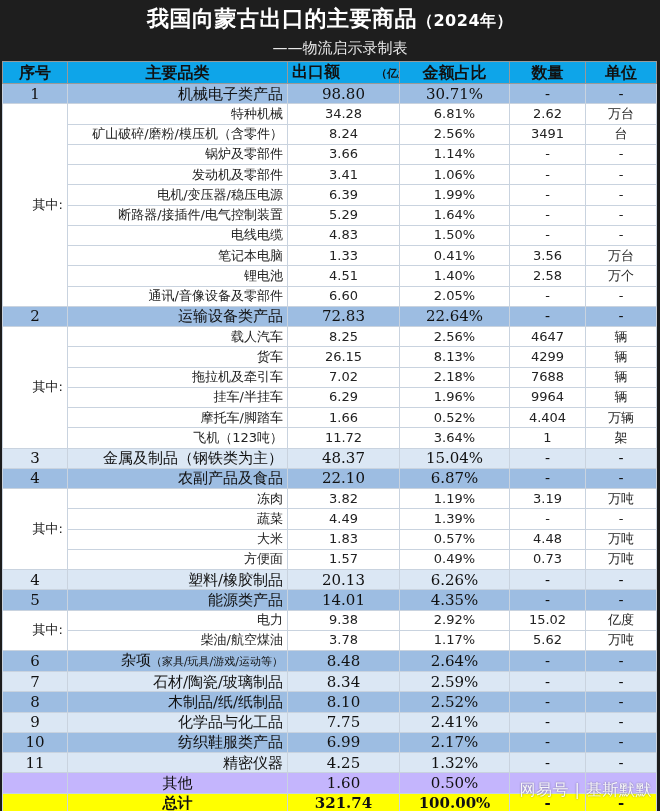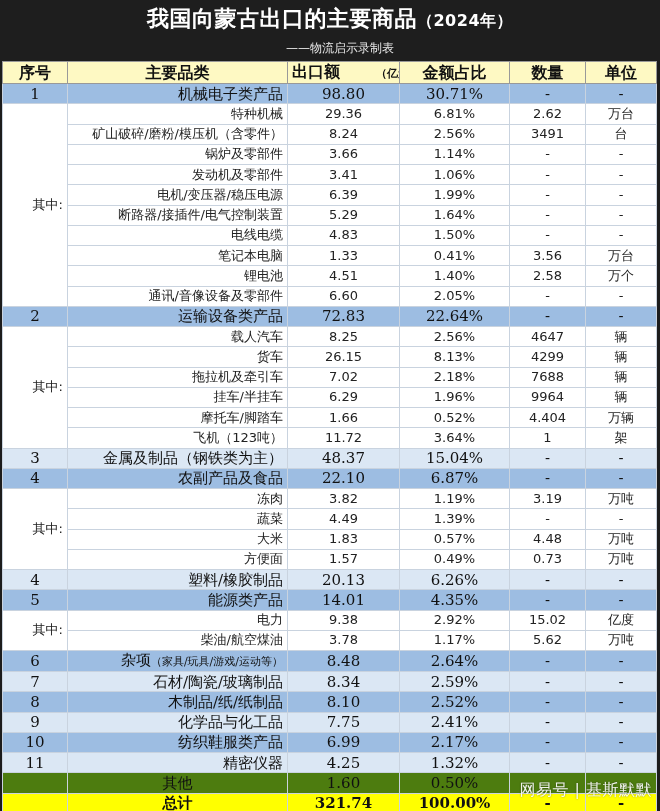--- a/index.html
+++ b/index.html
@@ -1,32 +1,32 @@
 <!DOCTYPE html>
 <html><head>
 <meta charset="utf-8">
 <style>
   * { box-sizing: border-box; margin: 0; padding: 0; }
   html, body { width: 660px; height: 811px; overflow: hidden; background: #1c1c1c; }
   body { font-family: "DejaVu Sans", "Liberation Sans", sans-serif; position: relative; }
   .header-block { position: absolute; left: 0; top: 0; width: 660px; height: 61px; background: #1e1e1e; }
   .title { position: absolute; left: 0; top: 3px; width: 660px; text-align: center; color: #fff; font-size: 22px; font-weight: bold; letter-spacing: 0.5px; line-height: 32px; }
   .title .year { font-size: 16px; }
-  .subtitle { position: absolute; left: 0; top: 37px; width: 660px; text-align: center; color: #e8e8e8; font-size: 12px; line-height: 22px; padding-left: 20px; }
+  .subtitle { position: absolute; left: 0; top: 37px; width: 660px; text-align: center; color: #e8e8e8; font-size: 15px; line-height: 22px; padding-left: 20px; }
   table { position: absolute; left: 2px; top: 61px; width: 654px; border-collapse: collapse; table-layout: fixed; }
   td, th { height: 20.25px; border: 1px solid #c9d3df; padding: 0 4px; font-size: 14px; line-height: 18px; color: #111; white-space: nowrap; overflow: hidden; }
-  th { background: #fef9c3; font-weight: bold; font-size: 16px; text-align: center; height: 22px; border-color: #999; }
+  th { background: #0ea5e9; font-weight: bold; font-size: 16px; text-align: center; height: 22px; border-color: #999; }
   th .small { font-size: 11px; font-weight: bold; margin-left: 36px; }
   col.c-idx { width: 65px; } col.c-name { width: 220px; } col.c-val { width: 112px; }
   col.c-pct { width: 110px; } col.c-qty { width: 76px; } col.c-unit { width: 71px; }
   tr.main td { font-family: "DejaVu Serif", "Liberation Serif", serif; font-size: 15px; }
   tr.main.dark td { background: #9dbde2; }
   tr.main.light td { background: #dbe7f4; }
   tr.sub td { background: #ffffff; font-size: 13px; color: #222; }
-  tr.other td { background: #4d7c0f; font-family: "DejaVu Serif", "Liberation Serif", serif; font-size: 15px; }
+  tr.other td { background: #c4b5fd; font-family: "DejaVu Serif", "Liberation Serif", serif; font-size: 15px; }
   tr.total td { background: #ffff00; font-family: "DejaVu Serif", "Liberation Serif", serif; font-size: 15px; font-weight: bold; }
   td.idx { text-align: center; }
   td.qi { text-align: right; vertical-align: middle; background: #ffffff !important; font-size: 13px; color: #222; }
   td.name { text-align: right; padding-left: 8px; }
   td.name-c { text-align: center; }
   td.num, td.pct, td.qty, td.unit { text-align: center; }
   .note { font-size: 11px; }
   .watermark { position: absolute; right: 8px; top: 780px; color: rgba(255,255,255,0.92); font-size: 16px; text-shadow: 0 0 2px rgba(0,0,0,0.45); letter-spacing: 0.5px; }
 </style>
 </head>
@@ -61,21 +61,21 @@
         <td class="idx">1</td>
         <td class="name"><span>机械电子类产品</span></td>
         <td class="num">98.80</td>
         <td class="pct">30.71%</td>
         <td class="qty">-</td>
         <td class="unit">-</td>
       </tr>
       <tr class="sub">
         <td class="qi" rowspan="10">其中:</td>
         <td class="name">特种机械</td>
-        <td class="num">29.36</td>
+        <td class="num">34.28</td>
         <td class="pct">6.81%</td>
         <td class="qty">2.62</td>
         <td class="unit">万台</td>
       </tr>
       <tr class="sub">
         <td class="name">矿山破碎/磨粉/模压机（含零件）</td>
         <td class="num">8.24</td>
         <td class="pct">2.56%</td>
         <td class="qty">3491</td>
         <td class="unit">台</td>

